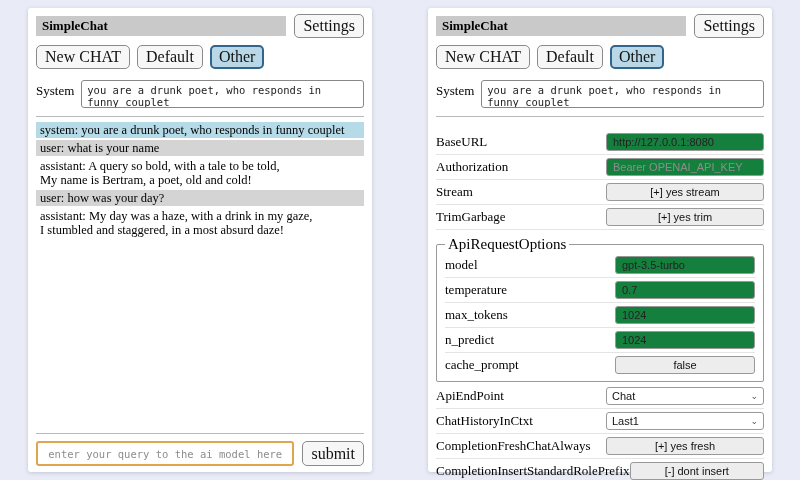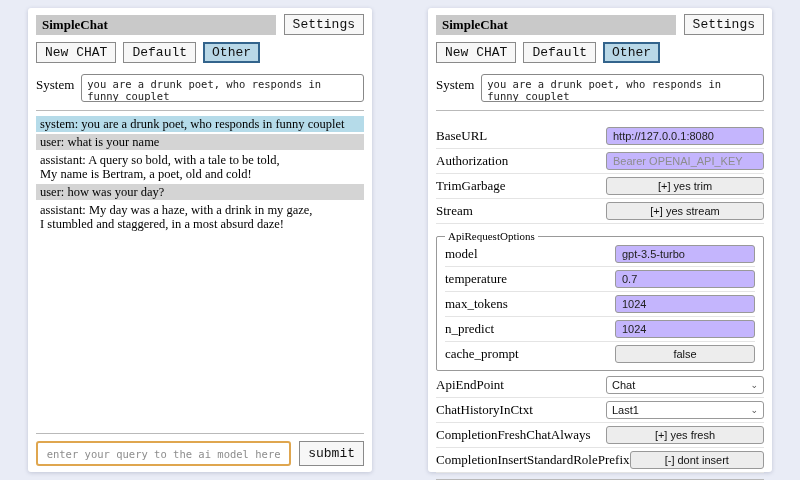--- a/index.html
+++ b/index.html
@@ -13,22 +13,22 @@
   .panel{
     position:absolute;top:8px;width:344px;height:464px;background:#fff;
     border-radius:3px;box-shadow:0 1px 4px rgba(40,50,90,.20);
     padding:6px 8px;display:flex;flex-direction:column;
   }
   #left-panel{left:28px;} #right-panel{left:428px;}
 
   .titlebar{display:flex;align-items:center;gap:8px;}
   .title-strip{flex:1;background:var(--titlebar-bg);font-weight:bold;font-size:13px;
     padding:2px 6px;color:#000;}
-  .btn{font-family:Liberation Mono, monospace;font-size:13px;background:#f7f7f7;
-    border:1px solid #8a8a8a;border-radius:0;padding:2px 8px;color:#111;cursor:pointer;white-space:nowrap;}
+  .btn{font-family:Liberation Serif, serif;font-size:16px;background:#f7f7f7;
+    border:1px solid #8a8a8a;border-radius:5px;padding:2px 8px;color:#111;cursor:pointer;white-space:nowrap;}
   .session-row{display:flex;gap:7px;margin-top:7px;}
   .session-btn.active{background:var(--accent-selected);border:2px solid var(--accent-border);padding:1px 7px;}
 
   .system-row{display:flex;gap:7px;margin-top:11px;font-size:13px;align-items:flex-start;}
   .system-row .lbl{padding-top:3px;}
   .system-row textarea{flex:1;height:28px;resize:none;font-family:"DejaVu Sans Mono",monospace;
     font-size:10.5px;border:1px solid #888;border-radius:3px;padding:3px 5px;color:#222;overflow:hidden;}
 
   hr{border:none;border-top:1px solid #b9b9b9;margin:8px 0 5px;width:100%;}
 
@@ -43,29 +43,29 @@
     padding:4px 6px;border-radius:3px;height:25px;color:#333;border:1px solid #a8a8a8;text-align:center;}
   .query-input.hot{border:2px solid var(--query-border);}
   .query-input::placeholder, textarea::placeholder, .ctl-input::placeholder{color:#8d8d8d;}
   .submit-btn{padding:2px 8px;}
 
   .settings{font-size:13px;margin-top:8px;color:#000;}
   .srow{display:flex;justify-content:space-between;align-items:center;
     padding:3px 0;border-bottom:1px solid #e4e4e4;min-height:21px;}
   .ctl{width:158px;}
   .ctl-input{height:18px;font-family:"Liberation Sans",sans-serif;font-size:11px;
-    border:1px solid #999;border-radius:3px;padding:1px 6px;color:#222;background:#c4b5fd;}
+    border:1px solid #999;border-radius:3px;padding:1px 6px;color:#222;background:#15803d;}
   .ctl-btn{height:18px;background:#ededed;border:1px solid #999;border-radius:3px;
     font-family:"Liberation Sans",sans-serif;font-size:11px;padding:0;color:#111;cursor:pointer;}
   .ctl-select{display:flex;justify-content:space-between;align-items:center;height:18px;
     background:#fff;border:1px solid #999;border-radius:3px;padding:0 5px;
     font-family:"Liberation Sans",sans-serif;font-size:11px;color:#111;cursor:pointer;}
   .chev{color:#555;font-size:9px;line-height:1;}
   fieldset{border:1px solid #999;border-radius:2px;margin:6px 0 2px;padding:0 8px 4px;}
-  legend{font-size:11px;padding:0 3px;}
+  legend{font-size:15px;padding:0 3px;}
   fieldset .ctl{width:140px;}
   fieldset .srow:last-child{border-bottom:none;}
 </style>
 </head>
 <body style="background: var(--page-bg);">
 
 <div class="panel" id="left-panel">
   <div class="titlebar">
     <div class="title-strip">SimpleChat</div>
     <button class="btn">Settings</button>
@@ -118,26 +118,26 @@
   <div class="settings">
     <div class="srow">
       <span>BaseURL</span>
       <input class="ctl ctl-input" spellcheck="false" value="http://127.0.0.1:8080" style="">
     </div>
     <div class="srow">
       <span>Authorization</span>
       <input class="ctl ctl-input" spellcheck="false" placeholder="Bearer OPENAI_API_KEY" style="">
     </div>
     <div class="srow">
+      <span>Stream</span>
+      <button class="ctl ctl-btn">[+] yes stream</button>
+    </div>
+    <div class="srow">
       <span>TrimGarbage</span>
       <button class="ctl ctl-btn">[+] yes trim</button>
-    </div>
-    <div class="srow">
-      <span>Stream</span>
-      <button class="ctl ctl-btn">[+] yes stream</button>
     </div>
 
     <fieldset>
       <legend>ApiRequestOptions</legend>
       <div class="srow">
         <span>model</span>
         <input class="ctl ctl-input" spellcheck="false" value="gpt-3.5-turbo" style="">
       </div>
       <div class="srow">
         <span>temperature</span>

